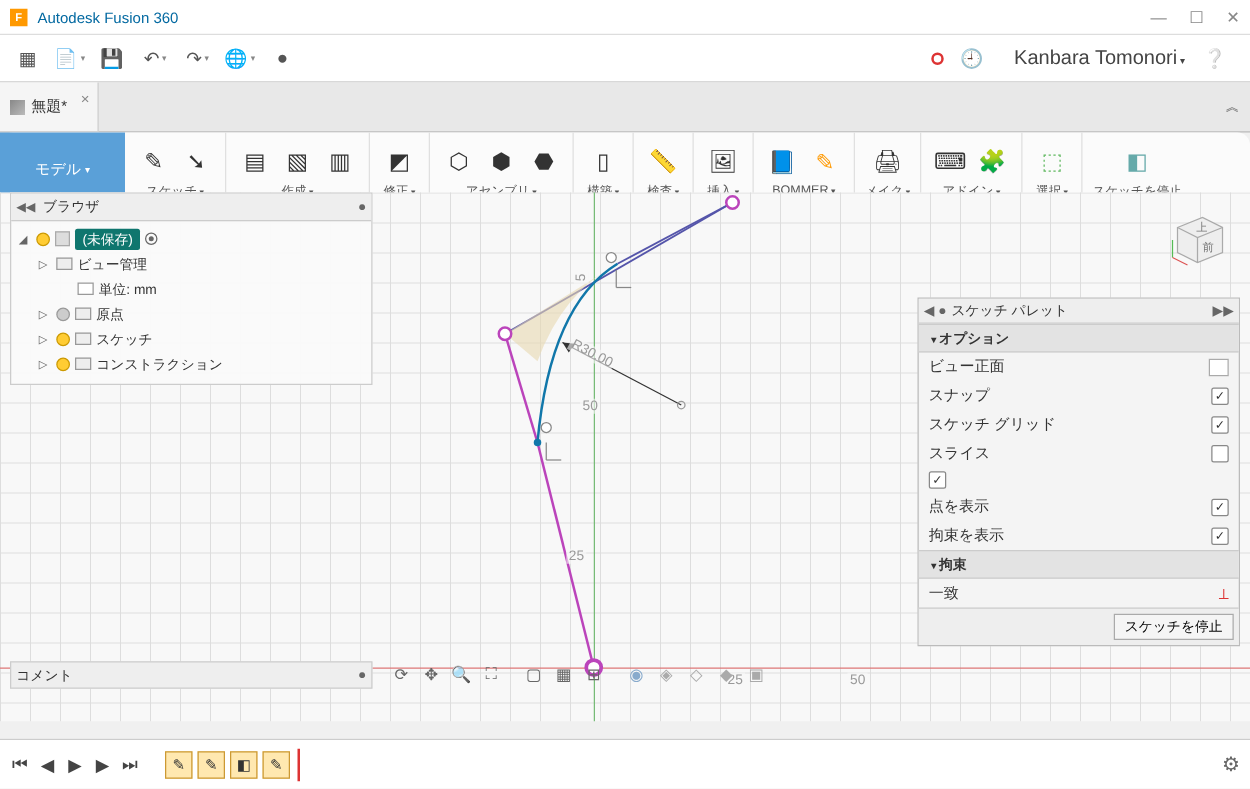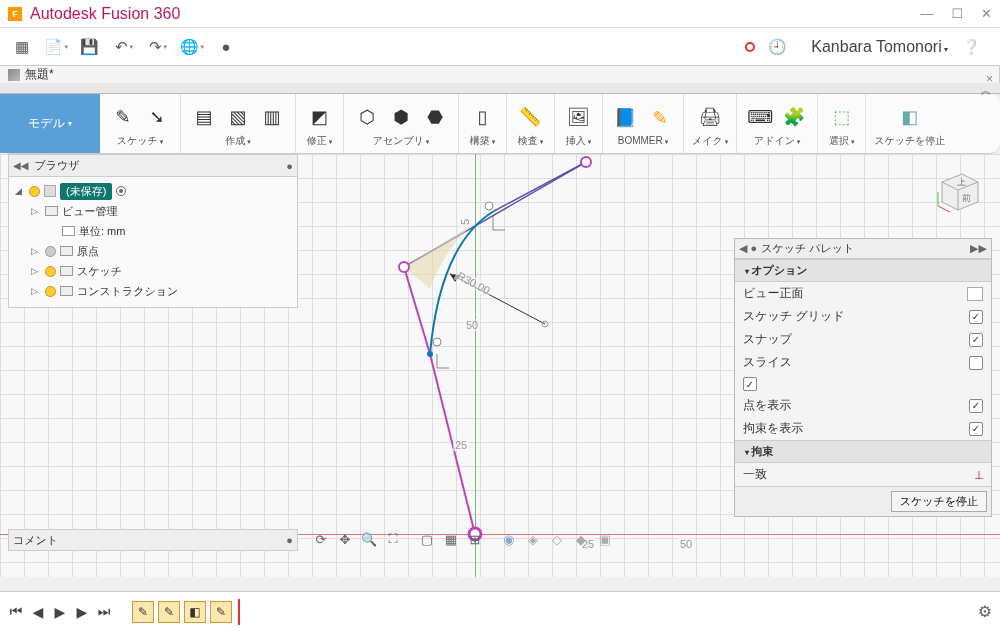--- a/index.html
+++ b/index.html
@@ -1,36 +1,36 @@
 <!DOCTYPE html>
 <html><head>
 <meta charset="utf-8">
 <style>
 * { box-sizing: border-box; margin: 0; padding: 0; font-family: "Segoe UI", Arial, sans-serif; }
 body { background: #f0f0f0; width: 1000px; height: 631px; overflow: hidden; position: relative; font-size: 11px; color: #333; }
 
 
 .titlebar { height: 28px; background: #fff; display: flex; align-items: center; padding: 0 8px; border-bottom: 1px solid #ddd; }
 .titlebar .logo { width: 14px; height: 14px; background: #f90; margin-right: 8px; display: flex; align-items: center; justify-content: center; color:#fff; font-size:9px; font-weight:bold;}
-.titlebar .title { color: #be185d; font-size: 16px; flex: 1; }
+.titlebar .title { color: #0369a1; font-size: 12px; flex: 1; }
 .titlebar .winbtns { display: flex; gap: 18px; color: #888; font-size: 13px; }
 .titlebar .winbtns span { cursor: pointer; }
 
 
 .toprow { height: 38px; background: #fff; display: flex; align-items: center; padding: 0 8px; border-bottom: 1px solid #ccc; }
 .topicon { width: 28px; height: 28px; display: flex; align-items: center; justify-content: center; color: #555; font-size: 15px; margin-right: 6px; cursor: pointer; }
 .topicon.dd::after { content: "▾"; font-size: 7px; margin-left: 2px; color:#888; }
 .spacer { flex: 1; }
 .user { color: #444; font-size: 16px; margin: 0 10px; cursor: pointer; }
 .user::after { content: " ▾"; font-size: 8px; }
 .rec-dot { width:10px; height:10px; border-radius:50%; border:2px solid #d33; margin-right:14px;}
 .clock-ic { font-size:15px; color:#555; margin-right:14px;}
 
 
-.tabstrip { height: 28px; background: #e8e8e8; display: flex; border-bottom: 1px solid #bbb; flex-direction: column; }
+.tabstrip { height: 40px; background: #e8e8e8; display: flex; border-bottom: 1px solid #bbb; }
 .tab { display: flex; align-items: center; padding: 0 24px 0 8px; background: #f5f5f5; border-right: 1px solid #ccc; position: relative; font-size: 12px; gap:5px;}
 .tab .cube { width:12px; height:12px; background:linear-gradient(135deg,#888,#bbb); }
 .tab .close { position: absolute; right: 6px; top: 6px; font-size: 12px; color: #888; cursor: pointer; }
 .tabstrip .collapse-r { margin-left:auto; width:28px; display:flex; align-items:center; justify-content:center; color:#777; cursor:pointer;}
 
 
 .ribbon { height: 60px; background: #fbfbfb; display: flex; align-items: stretch; border-bottom: 1px solid #ccc; border-radius: 10px; }
 .ribbon-model { width: 100px; background: #5aa0d8; color: #fff; display: flex; align-items: center; justify-content: center; font-size: 12px; }
 .ribbon-model::after { content: " ▾"; font-size: 8px; margin-left:3px;}
 .rgroup { display: flex; flex-direction: column; align-items: center; justify-content: center; padding: 2px 8px; border-right: 1px solid #e0e0e0; min-width: 48px; cursor: pointer; }
@@ -337,25 +337,25 @@
       <span style="margin-right:4px;color:#666">◀ ●</span>
       <span>スケッチ パレット</span>
       <span class="pin">▶▶</span>
     </div>
     <div class="psection-h">オプション</div>
     <div class="prow">
         <span class="plabel">ビュー正面</span>
         <span class="caction"></span>
       </div>
     <div class="prow">
+        <span class="plabel">スナップ</span>
+        <span class="chk on"></span>
+      </div>
+    <div class="prow">
         <span class="plabel">スケッチ グリッド</span>
-        <span class="chk on"></span>
-      </div>
-    <div class="prow">
-        <span class="plabel">スナップ</span>
         <span class="chk on"></span>
       </div>
     <div class="prow">
         <span class="plabel">スライス</span>
         <span class="chk"></span>
       </div>
     <div class="prow">
         <span class="chk on"></span>
       </div>
     <div class="prow">

